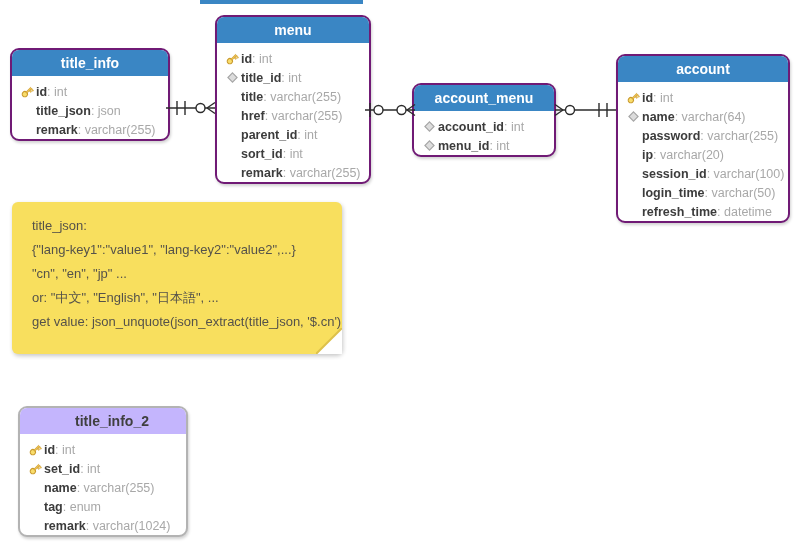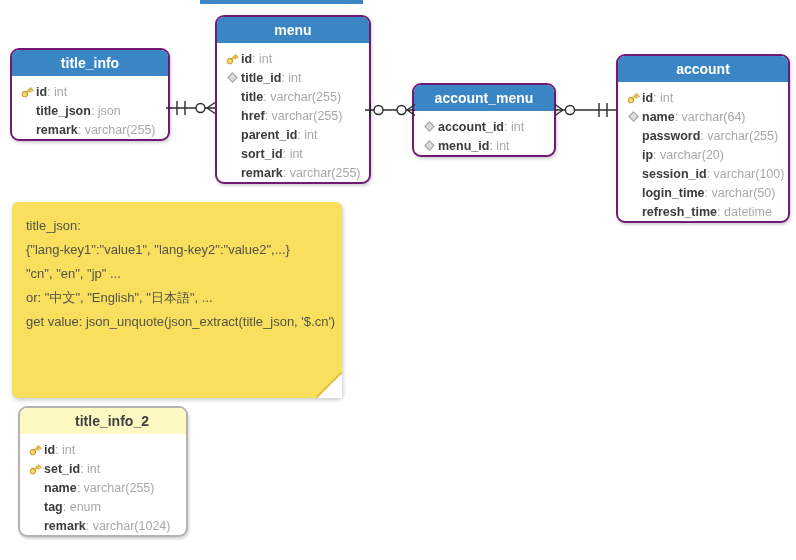--- a/index.html
+++ b/index.html
@@ -17,33 +17,33 @@
     height:26px; background:#3a86c4; color:#ffffff;
     display:flex; align-items:center; justify-content:center;
     font-size:14px; font-weight:bold;
   }
   .tbody { padding:6px 6px 0 6px; }
   .trow { display:flex; align-items:center; height:19px; font-size:12.5px; }
   .ficon { width:18px; flex:none; display:flex; align-items:center; justify-content:center; }
   .fname { color:#3c3c3c; font-weight:bold; }
   .ftype { color:#a8a8a8; white-space:pre; }
   .table.gray { border-color:#b3b3b3; }
-  .table.gray .thead { background:#fef9c3; color:#3f3f3f;padding-left:18px; }
+  .table.gray .thead { background:#c4b5fd; color:#3f3f3f;padding-left:18px; }
   
   #t0 { left:10px;  top:48px;  width:156px; }
   #t1 { left:215px; top:15px;  width:152px; }
   #t2 { left:412px; top:66px;  width:140px;margin-top:17px; }
   #t3 { left:616px; top:28px;  width:170px;margin-top:26px; }
   #t4 { left:18px;  top:406px; width:166px; }
   
   .note {
-    position:absolute; left:12px; top:202px; width:330px; height:196px;
+    position:absolute; left:12px; top:202px; width:330px; height:152px;
     background:#f8df5e; border-radius:6px;
     box-shadow:1px 2px 4px rgba(0,0,0,.22);
-    padding:12px 14px; box-sizing:border-box;
+    padding:12px 20px; box-sizing:border-box;
     color:#55524a; font-size:13px;
   }
   .note-line { line-height:24px; white-space:nowrap; }
   .note-fold { position:absolute; right:0; bottom:0; }
   
   .top-strip {
     position:absolute; left:200px; top:0; width:163px; height:4px;
     background:#3a86c4;
   }
   .connectors { position:absolute; left:0; top:0; width:796px; height:560px; pointer-events:none; }

